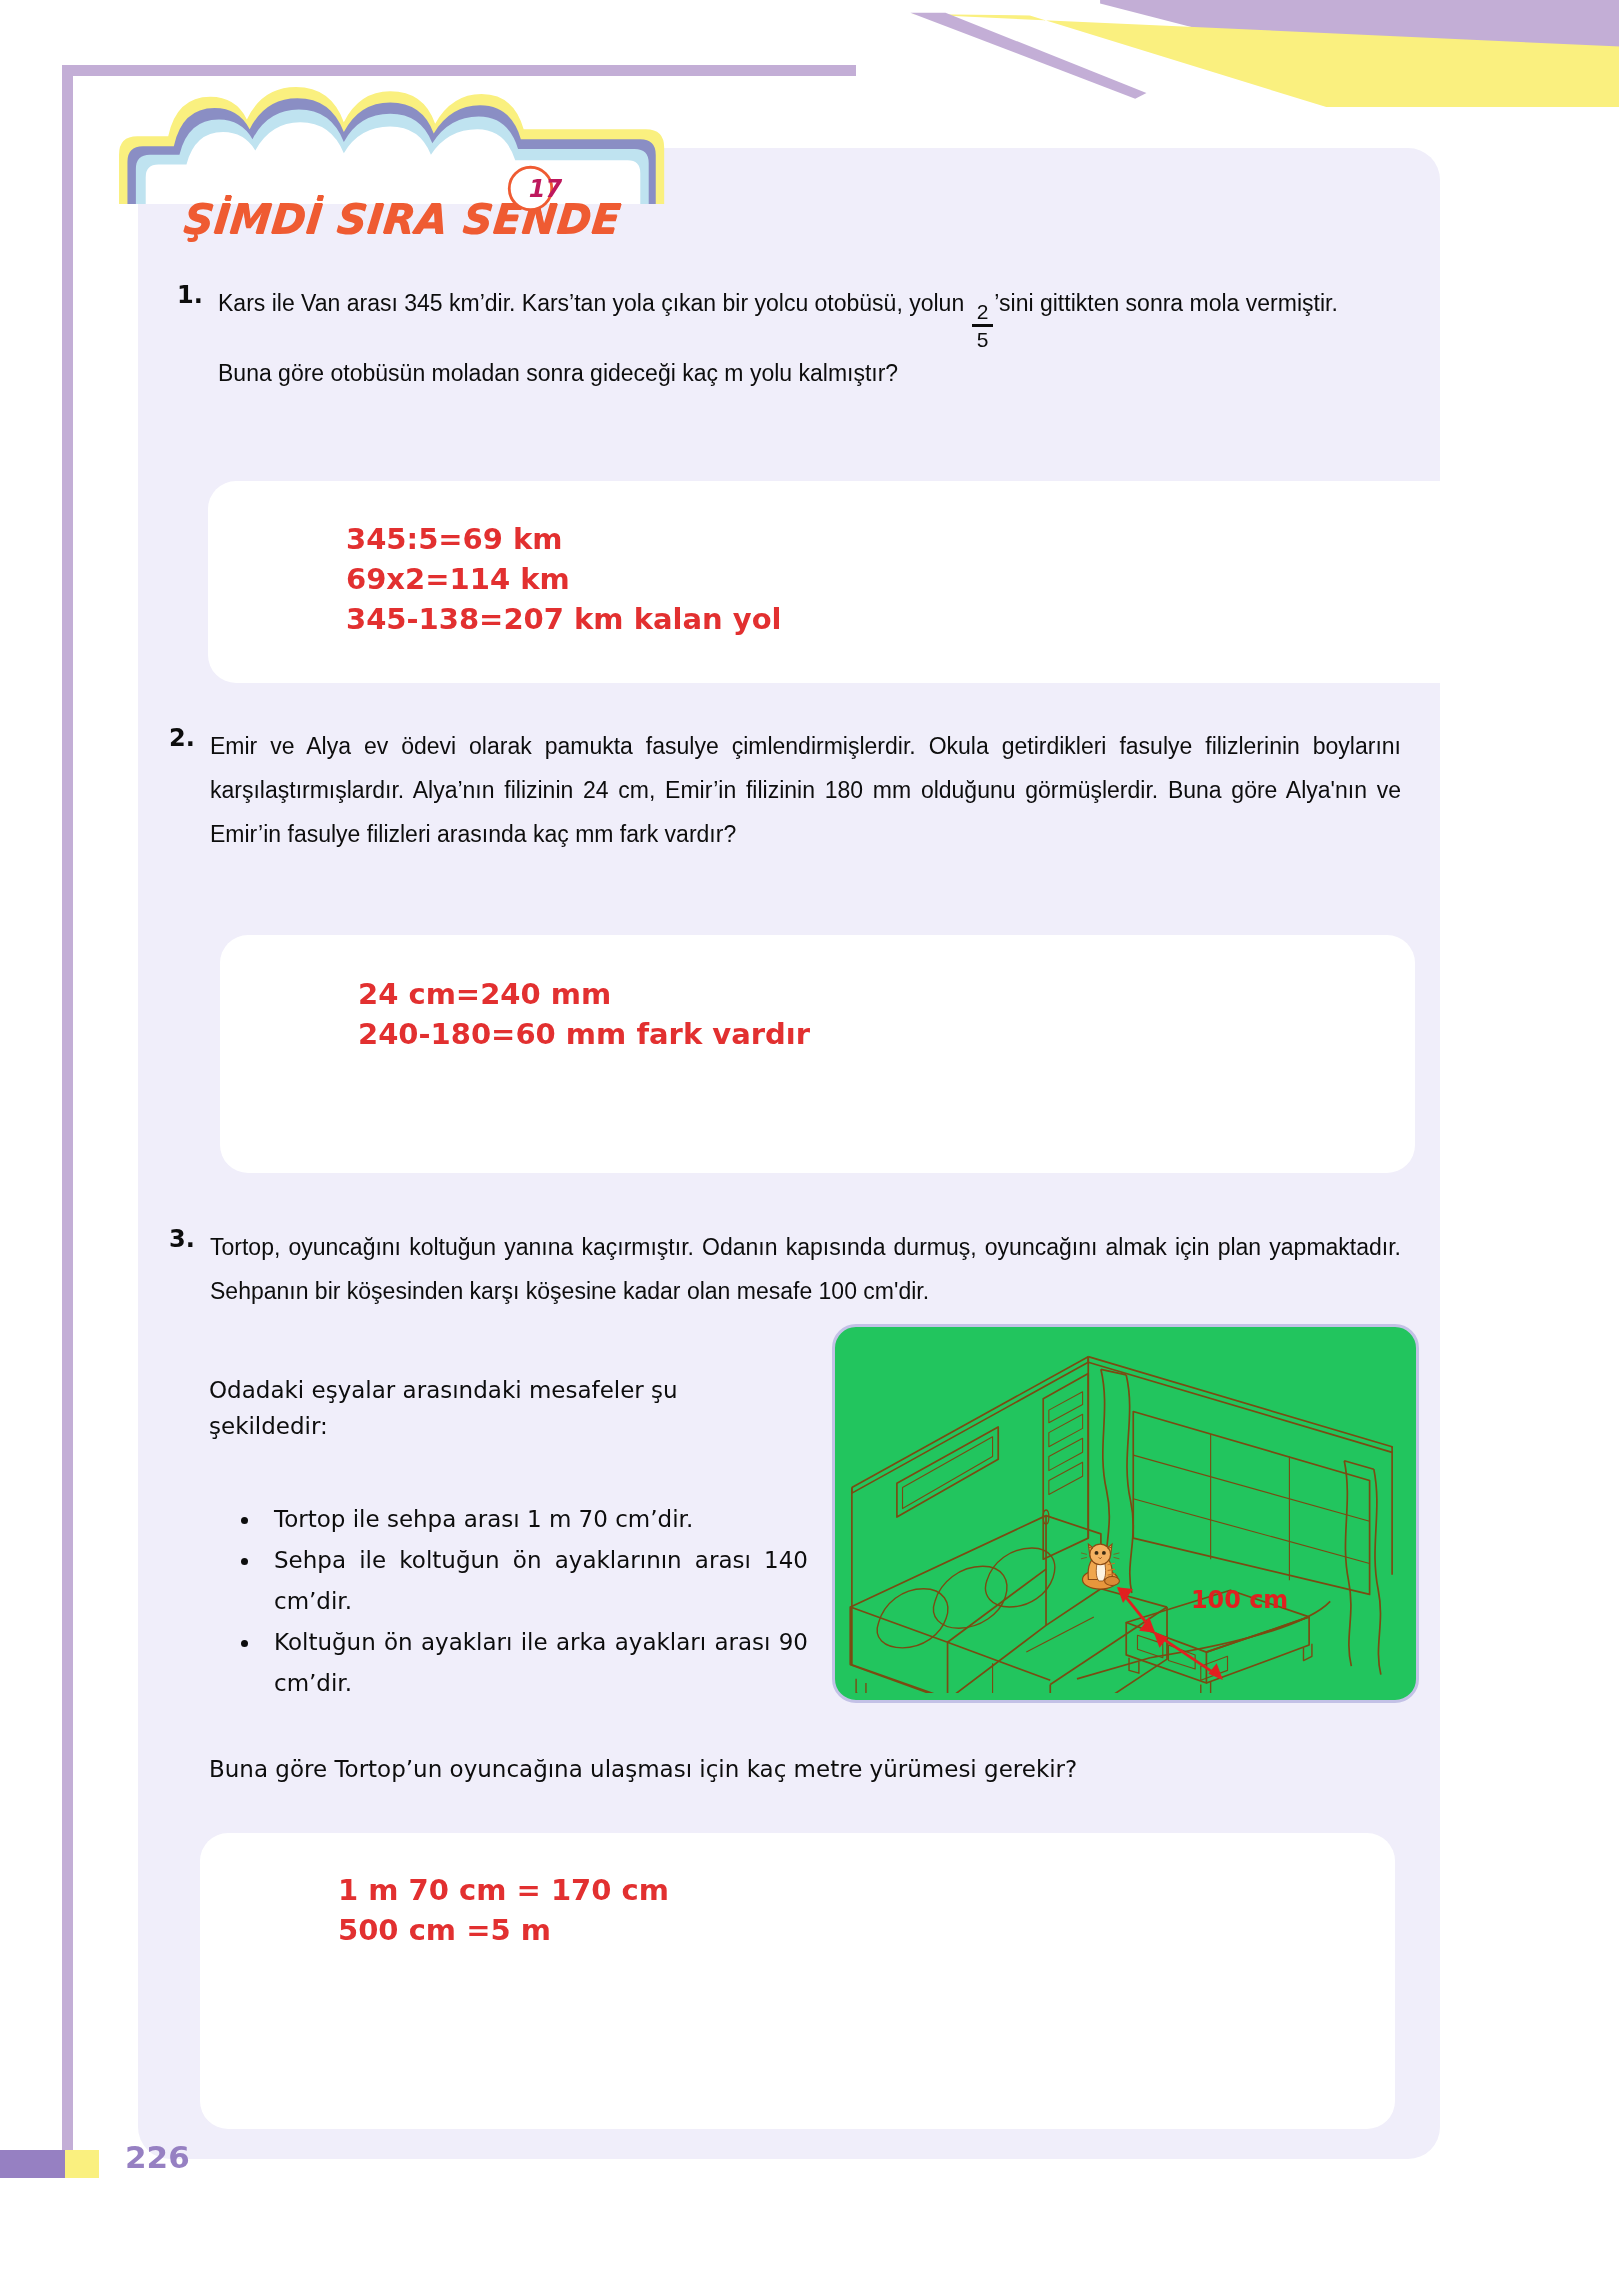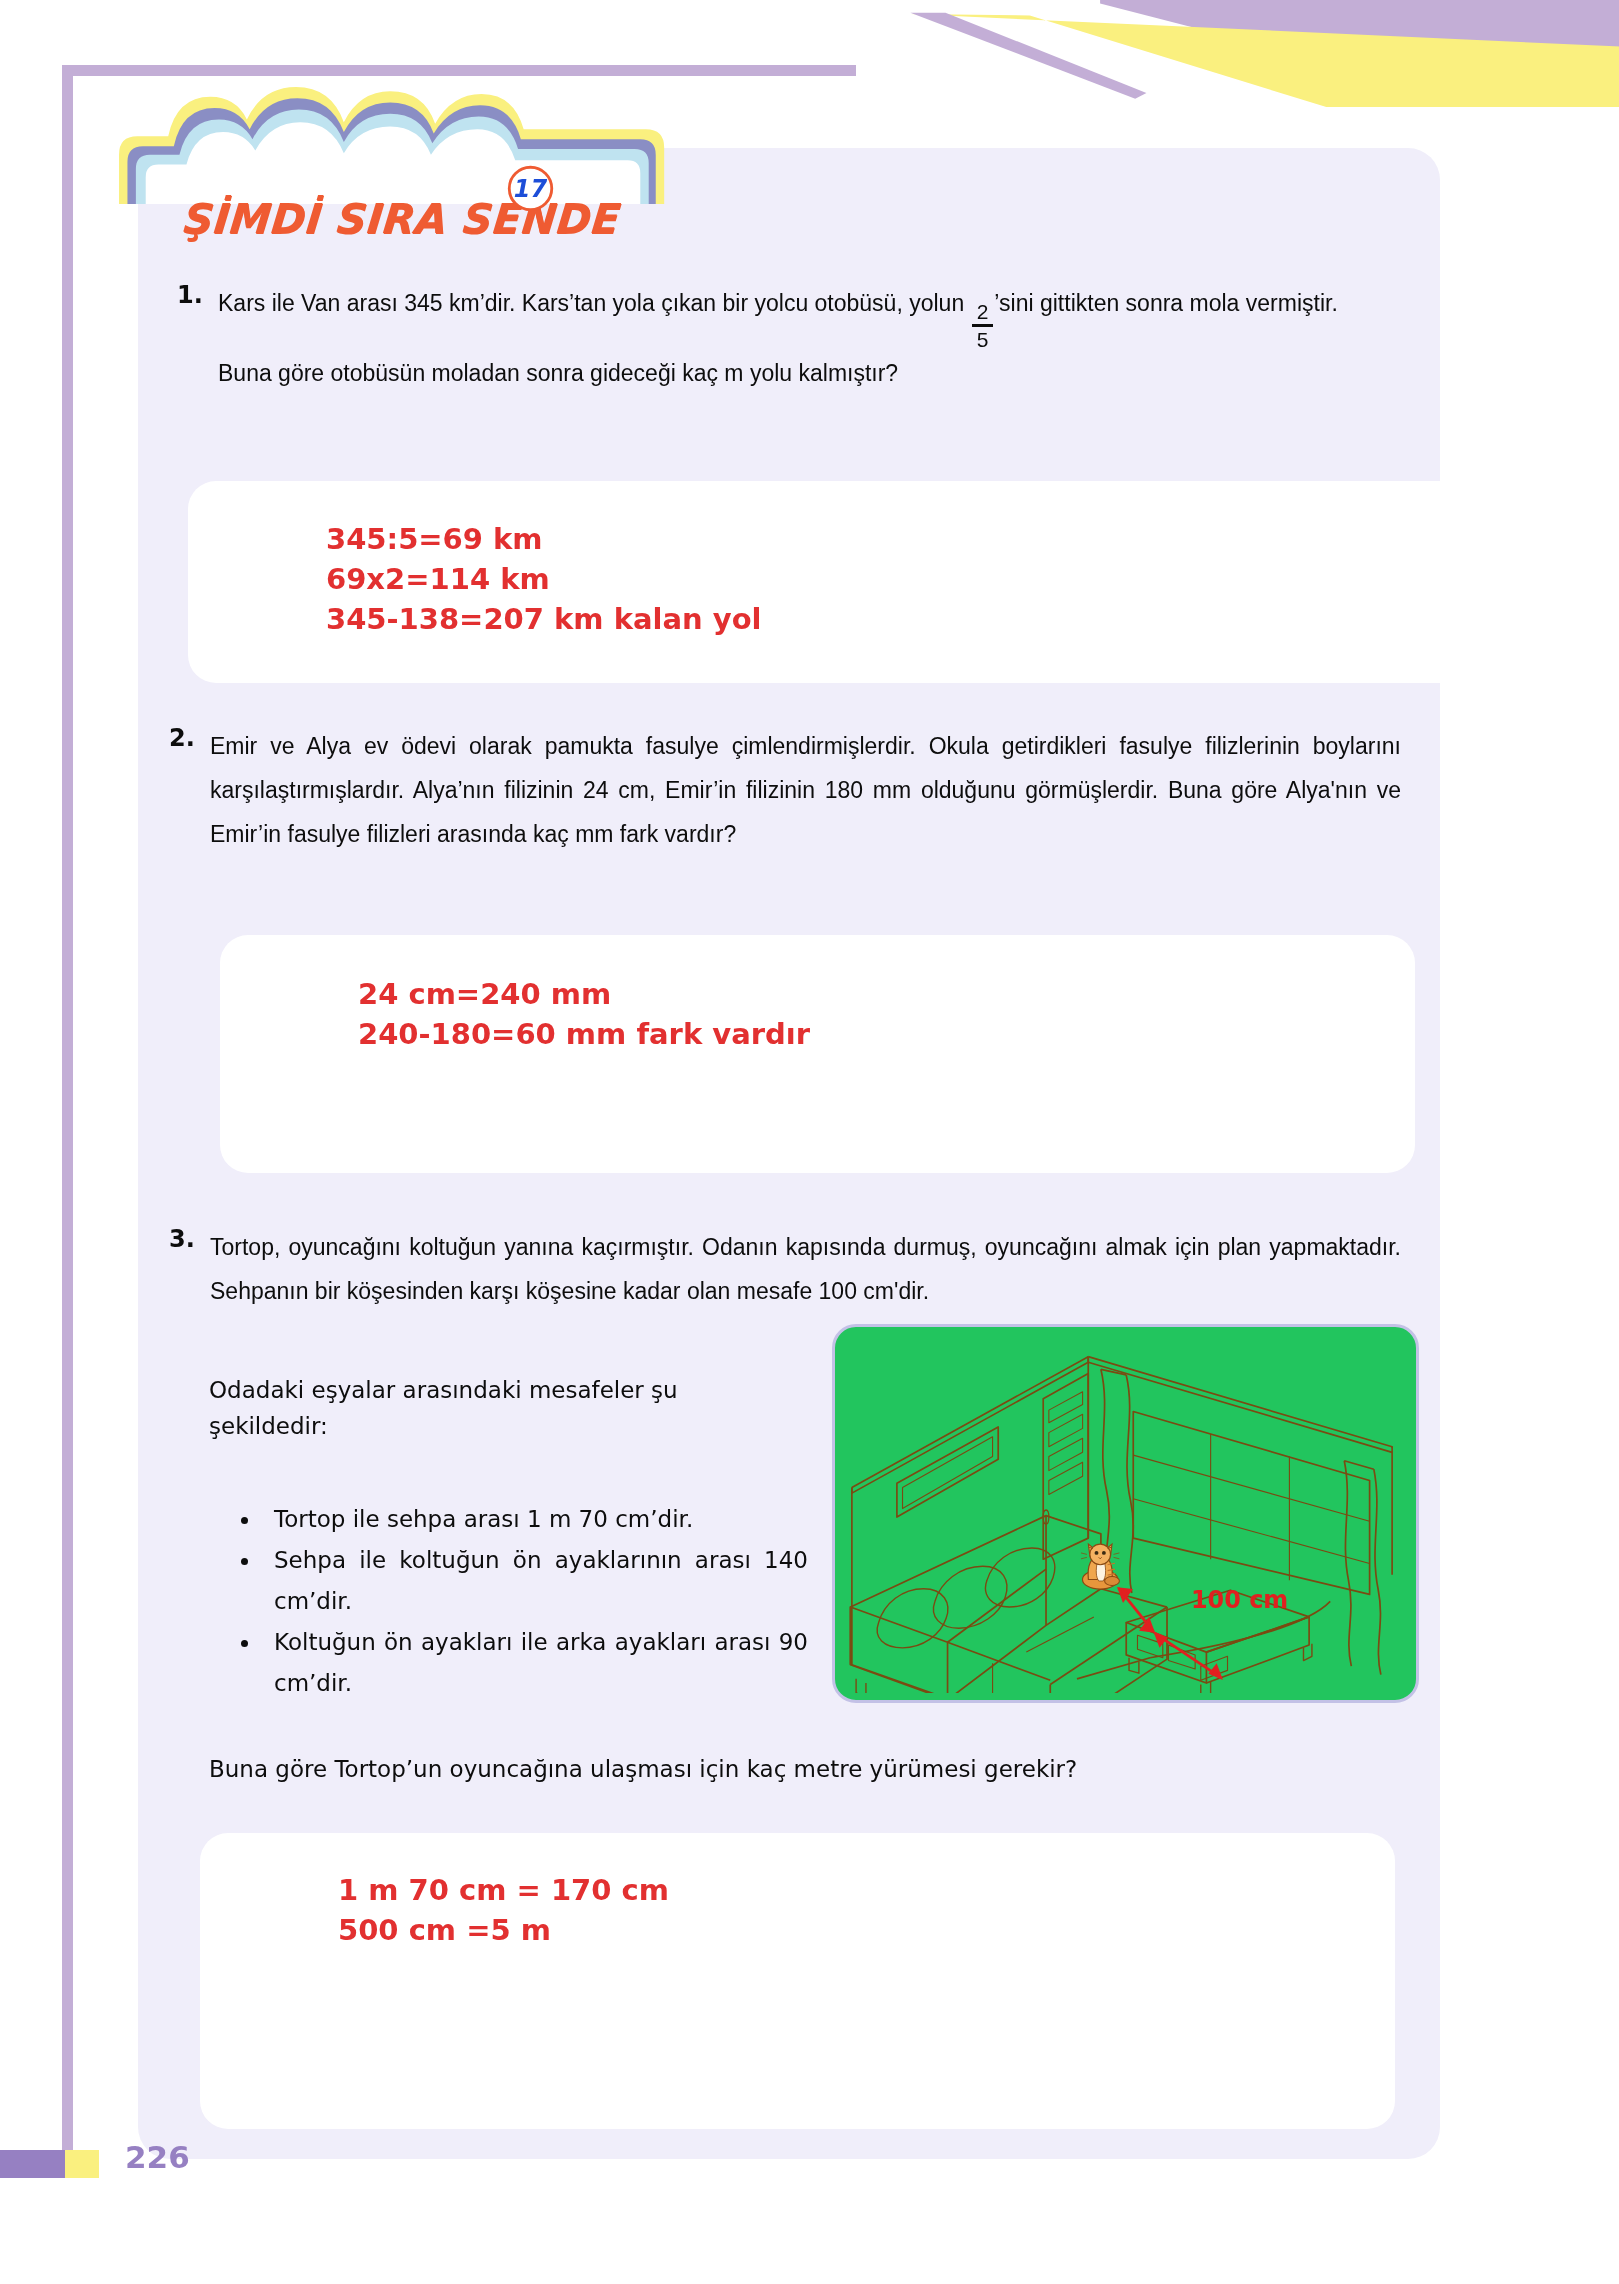--- a/index.html
+++ b/index.html
@@ -40,24 +40,24 @@
     font-size:41px;letter-spacing:0.7px;
     color:#ef5b32;
     transform:skewX(-6deg);
     white-space:nowrap;
     text-shadow:0.7px 0.7px 0 #ef5b32;
   }
   #badge-17{
     position:absolute;left:505px;top:163px;width:51px;height:51px;
   }
   #badge-17 .badge-num{
-    position:absolute;left:0;top:0;width:51px;height:51px;
+    position:absolute;left:15px;top:0;width:51px;height:51px;
     display:flex;align-items:center;justify-content:center;
     font-family:"DejaVu Sans", sans-serif;
-    font-size:24px;font-weight:bold;color:#1d4ed8;
+    font-size:24px;font-weight:bold;color:#be185d;
     font-style:italic;
   }
 
   
   .question{
     position:absolute;
   }
   .q-num{
     position:absolute;left:0;top:0;
     font-family:"DejaVu Sans", sans-serif;
@@ -179,21 +179,21 @@
   <span class="q-num">1.</span>
   <div class="q-body">
     <span>Kars ile Van arası 345 km’dir. Kars’tan yola çıkan bir yolcu otobüsü, yolun </span><span class="frac">
         <span class="num">2</span>
         <span class="bar"></span>
         <span class="den">5</span>
       </span><span>’sini gittikten sonra mola vermiştir. Buna göre otobüsün moladan sonra gideceği kaç m yolu kalmıştır?</span>
   </div>
 </div>
 
-<div class="answer-box" style="left:188px;top:481px;width:1363px;height:202px;">
+<div class="answer-box" style="left:208px;top:481px;width:1363px;height:202px;">
   <div style="padding:38px 0 0 138px;">
     <div class="answer-line">345:5=69 km</div>
     <div class="answer-line">69x2=114 km</div>
     <div class="answer-line">345-138=207 km kalan yol</div>
   </div>
 </div>
 
 <div class="question" style="left:169px;top:724px;width:1232px;">
   <span class="q-num">2.</span>
   <div class="q-body justified">Emir ve Alya ev ödevi olarak pamukta fasulye çimlendirmişlerdir. Okula getirdikleri fasulye filizlerinin boylarını karşılaştırmışlardır. Alya’nın filizinin 24 cm, Emir’in filizinin 180 mm olduğunu görmüşlerdir. Buna göre Alya'nın ve Emir’in fasulye filizleri arasında kaç mm fark vardır?</div>

